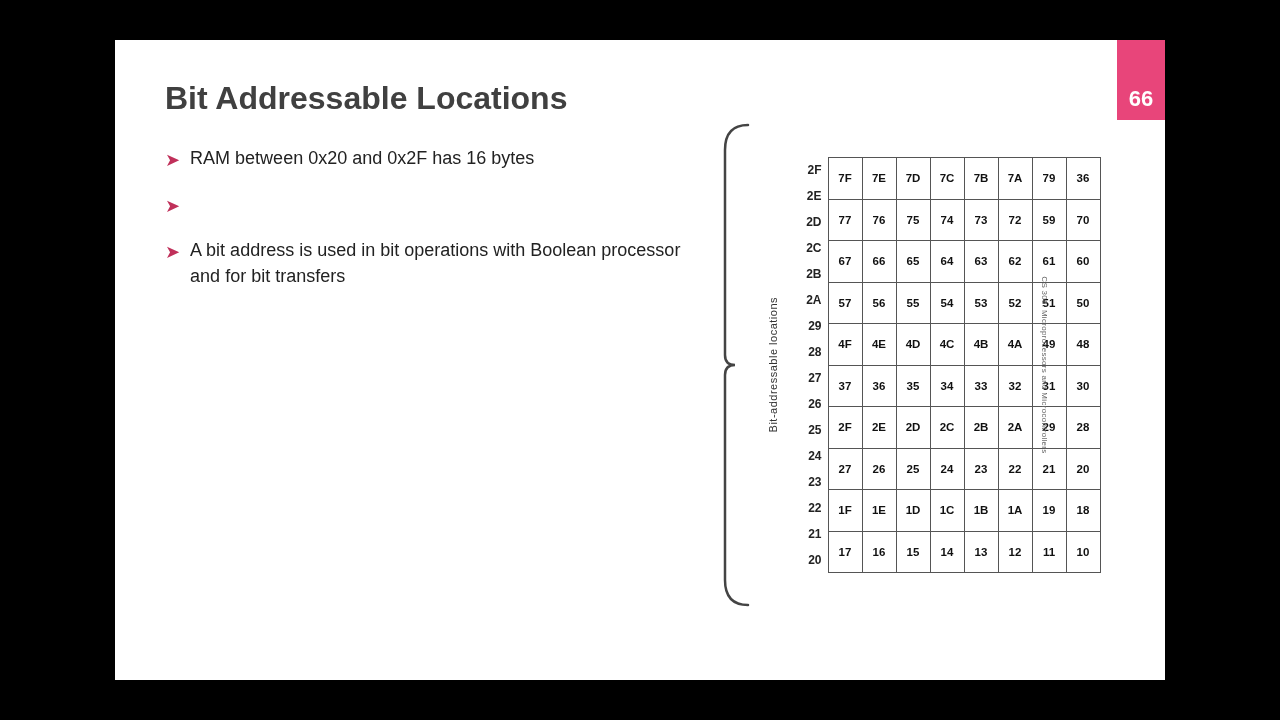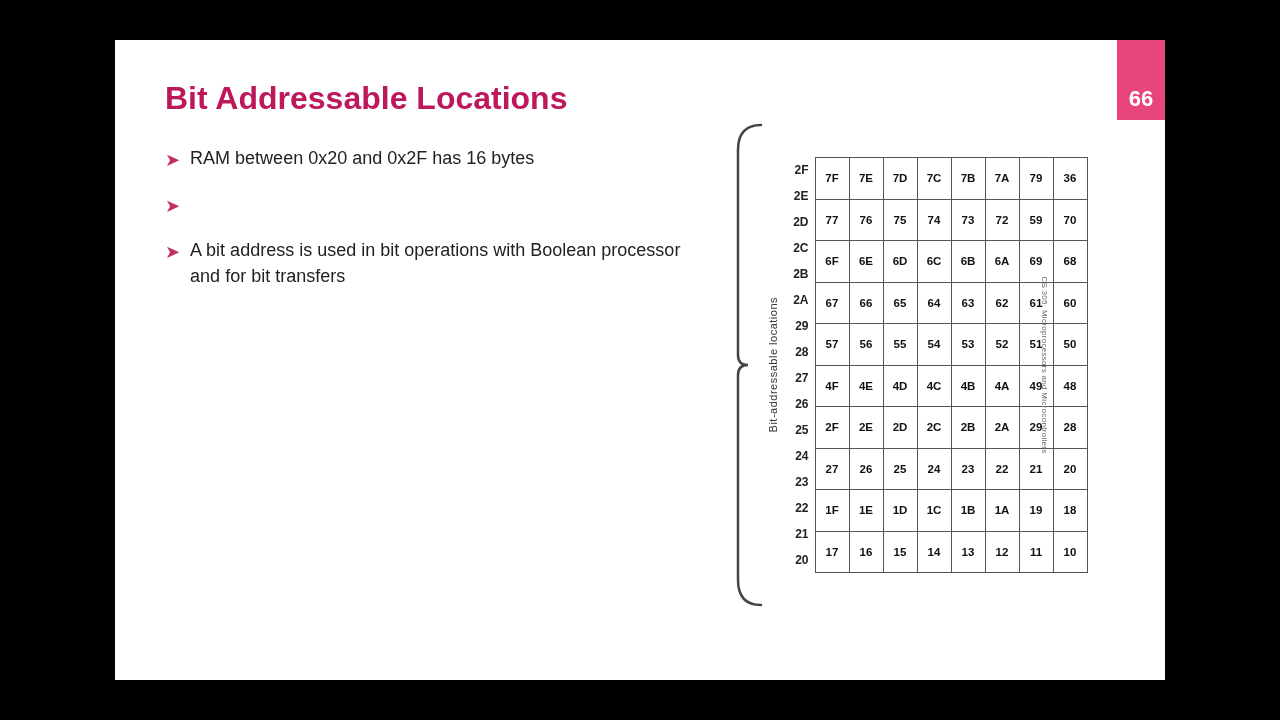--- a/index.html
+++ b/index.html
@@ -23,21 +23,21 @@
       gap: 20px;
     }
     .left-content {
       flex: 0 0 520px;
       display: flex;
       flex-direction: column;
     }
     .slide-title {
       font-size: 32px;
       font-weight: bold;
-      color: #be185d;
+      color: #404040;
       margin-bottom: 28px;
     }
     .bullet-list {
       list-style: none;
       display: flex;
       flex-direction: column;
       gap: 18px;
     }
     .bullet-item {
       display: flex;
@@ -61,21 +61,21 @@
       flex: 1;
       display: flex;
       align-items: center;
       justify-content: center;
       position: relative;
     }
     .diagram-wrapper {
       display: flex;
       flex-direction: row;
       align-items: center;
-      gap: 0px;
+      gap: 13px;
     }
     .brace-container {
       display: flex;
       flex-direction: column;
       align-items: center;
       justify-content: center;
       height: 490px;
       position: relative;
       margin-right: 4px;
     }
@@ -236,30 +236,20 @@
                 <td>77</td>
                 <td>76</td>
                 <td>75</td>
                 <td>74</td>
                 <td>73</td>
                 <td>72</td>
                 <td>59</td>
                 <td>70</td>
               </tr>
               <tr>
-                <td>6F</td>
-                <td>6E</td>
-                <td>6D</td>
-                <td>6C</td>
-                <td>6B</td>
-                <td>6A</td>
-                <td>69</td>
-                <td>68</td>
-              </tr>
-              <tr>
                 <td>67</td>
                 <td>66</td>
                 <td>65</td>
                 <td>64</td>
                 <td>63</td>
                 <td>62</td>
                 <td>61</td>
                 <td>60</td>
               </tr>
               <tr>
@@ -276,20 +266,30 @@
                 <td>4F</td>
                 <td>4E</td>
                 <td>4D</td>
                 <td>4C</td>
                 <td>4B</td>
                 <td>4A</td>
                 <td>49</td>
                 <td>48</td>
               </tr>
               <tr>
+                <td>37</td>
+                <td>36</td>
+                <td>35</td>
+                <td>34</td>
+                <td>33</td>
+                <td>32</td>
+                <td>31</td>
+                <td>30</td>
+              </tr>
+              <tr>
                 <td>2F</td>
                 <td>2E</td>
                 <td>2D</td>
                 <td>2C</td>
                 <td>2B</td>
                 <td>2A</td>
                 <td>29</td>
                 <td>28</td>
               </tr>
               <tr>

